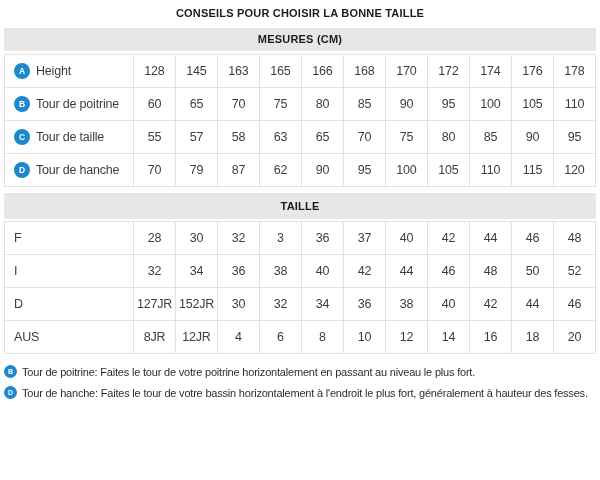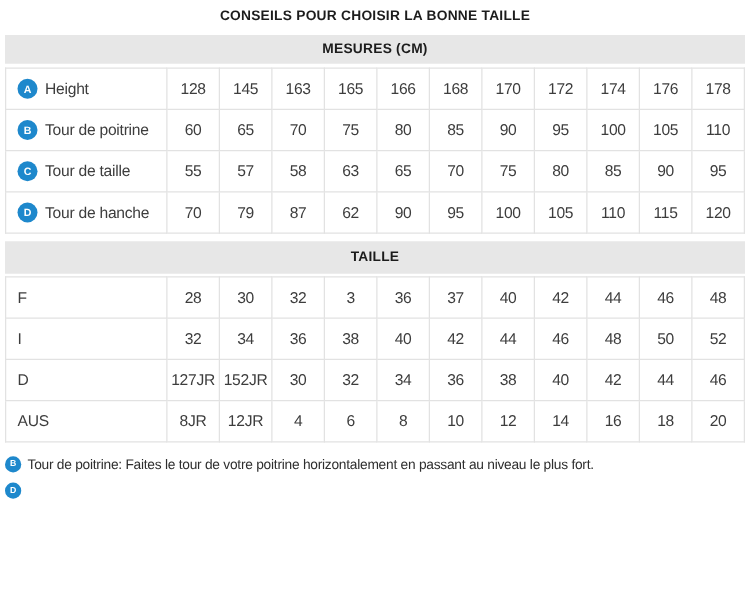--- a/index.html
+++ b/index.html
@@ -228,16 +228,17 @@
     </tbody>
   </table>
 
   <div class="footnotes">
     <div class="footnote">
       <span class="fbadge">B</span>
       <span>Tour de poitrine: Faites le tour de votre poitrine horizontalement en passant au niveau le plus fort.</span>
     </div>
     <div class="footnote">
       <span class="fbadge">D</span>
+      <span>Tour de hanche: Faites le tour de votre bassin horizontalement à l'endroit le plus fort, généralement à hauteur des fesses.</span>
     </div>
   </div>
 
 </div>
 
 </body></html>

